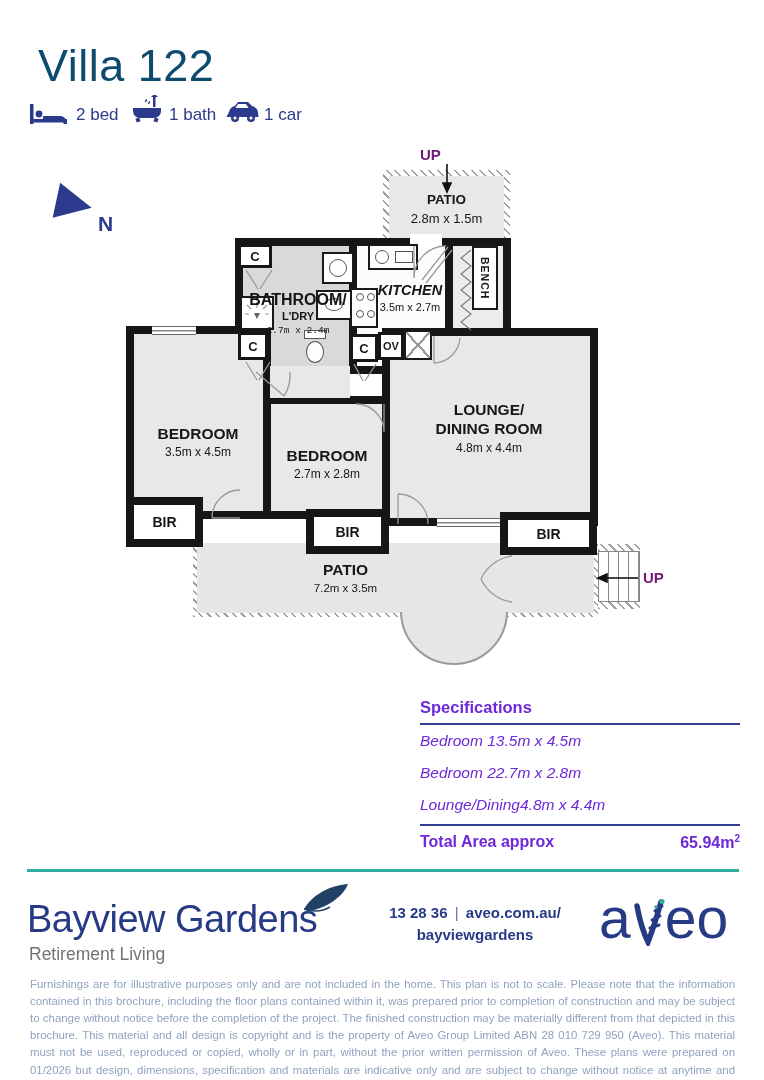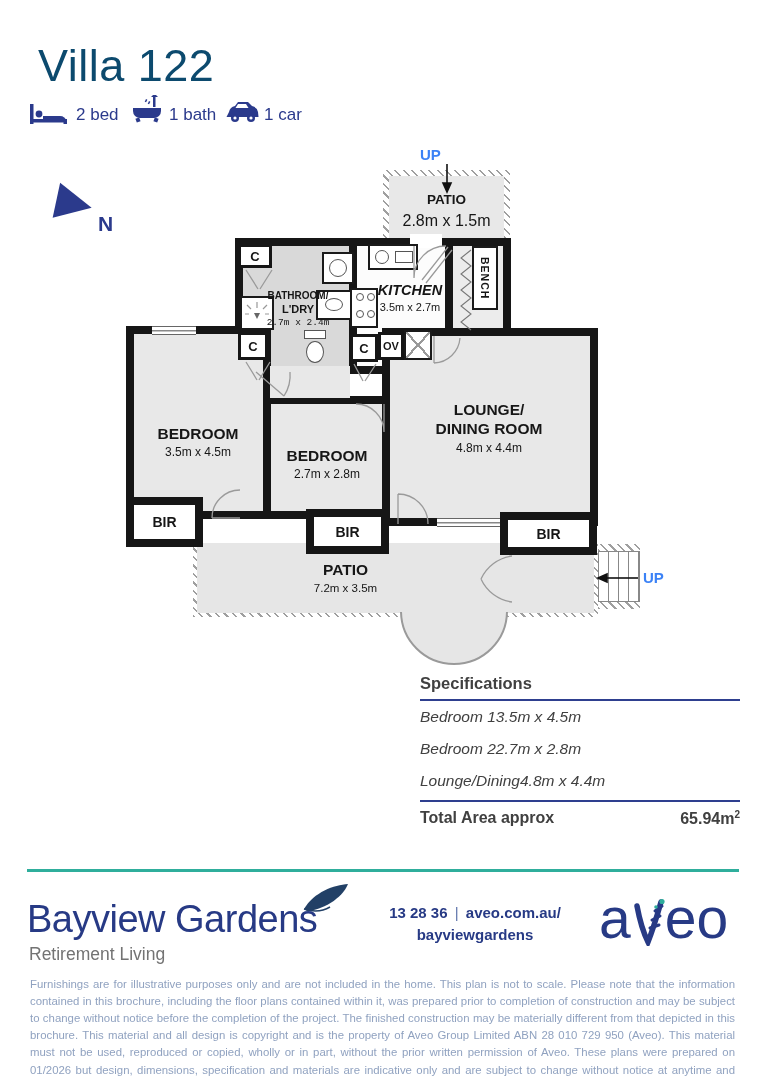--- a/index.html
+++ b/index.html
@@ -13,29 +13,29 @@
   .feature-label{font-size:17px;color:#2b3a8c;}
   
   .hatch{background:repeating-linear-gradient(45deg,#9f9f9f 0 1.5px,#ffffff 1.5px 6px);box-sizing:border-box;}
   .room{box-sizing:border-box;border:8px solid #161616;}
   .fixture{box-sizing:border-box;border:2px solid #1a1a1a;background:#fff;}
   .cupboard{box-sizing:border-box;border:3px solid #161616;background:#fff;
     display:flex;align-items:center;justify-content:center;font-weight:bold;font-size:13px;color:#161616;}
   .roomlabel{color:#161616;text-align:center;line-height:1.25;}
   .roomlabel .rname{font-weight:bold;font-size:15.5px;}
   .roomlabel .rdims{font-size:12px;margin-top:2px;}
-  .plan-up{font-weight:bold;font-size:15px;color:#3b82f6;}
+  .plan-up{font-weight:bold;font-size:15px;color:#701a75;}
   .birbox{box-sizing:border-box;border:8px solid #161616;background:#ffffff;
     display:flex;align-items:center;justify-content:center;font-weight:bold;font-size:14px;color:#161616;}
   .window{background:#ffffff;border-top:1.5px solid #666;border-bottom:1.5px solid #666;box-sizing:border-box;
     background-image:linear-gradient(#888,#888);background-size:100% 1.5px;background-position:center;background-repeat:no-repeat;}
   .vtext{writing-mode:vertical-rl;font-weight:bold;font-size:10.5px;color:#161616;letter-spacing:1px;}
   .circle{border-radius:50%;box-sizing:border-box;}
   
-  .spec{left:420px;top:674px;width:320px;color:#404040;}
+  .spec{left:420px;top:698px;width:320px;color:#6d28d9;}
   .spec .spec-title{font-size:16.5px;font-weight:bold;padding-bottom:6px;border-bottom:2px solid #2e3f8f;}
   .spec .row{display:flex;justify-content:flex-start;font-size:15.5px;padding:7px 0;font-style:italic;}
   .spec .total{display:flex;justify-content:space-between;font-size:16px;font-weight:bold;
     border-top:2px solid #2e3f8f;padding-top:7px;margin-top:3px;}
   .spec sup{font-size:10px;}
   
   .teal-line{left:27px;top:869px;width:712px;height:3px;background:#2fae9c;}
   .community-name{left:27px;top:898px;font-size:38px;color:#273a85;letter-spacing:-.5px;}
   .community-sub{left:29px;top:944px;font-size:17.5px;color:#737373;}
   .contact{left:344px;top:889px;width:262px;text-align:center;color:#273a85;
@@ -92,21 +92,21 @@
 </div>
 <div class="abs feature-label" style="left:264px;top:105px;">1 car</div>
 
 <div class="abs" style="left:56px;top:186px;width:0;height:0;border-top:18px solid transparent;border-bottom:18px solid transparent;border-left:36px solid #2b3a8c;transform:rotate(12deg);"></div>
 <div class="abs" style="left:98px;top:212px;font-size:21px;font-weight:bold;color:#2b3a8c;">N</div>
 
 <div class="abs plan-up" style="left:420px;top:146px;">UP</div>
 <div class="abs hatch" style="left:383px;top:170px;width:127px;height:74px;padding:6px;">
   <div style="width:100%;height:100%;background:#e8e8e8;box-sizing:border-box;padding-top:16px;" class="roomlabel">
     <div class="rname" style="font-size:13.5px;">PATIO</div>
-    <div class="rdims" style="font-size:16px;">2.8m x 1.5m</div>
+    <div class="rdims" style="font-size:13px;">2.8m x 1.5m</div>
   </div>
 </div>
 
 <div class="abs room" style="left:235px;top:238px;width:122px;height:136px;background:#d9d9d9;"></div>
 <div class="abs room" style="left:349px;top:238px;width:112px;height:136px;background:#fcfcfc;"></div>
 <div class="abs room" style="left:445px;top:238px;width:66px;height:104px;background:#ececec;"></div>
 <div class="abs room" style="left:126px;top:326px;width:145px;height:193px;background:#e8e8e8;"></div>
 <div class="abs room" style="left:263px;top:396px;width:127px;height:123px;background:#e8e8e8;"></div>
 <div class="abs room" style="left:382px;top:328px;width:216px;height:198px;background:#e8e8e8;"></div>
 
@@ -168,21 +168,21 @@
   <div class="circle" style="width:8px;height:8px;border:1.5px solid #555;"></div>
 </div>
 <div class="abs cupboard" style="left:350px;top:334px;width:28px;height:28px;z-index:3;">C</div>
 <div class="abs cupboard" style="left:378px;top:332px;width:26px;height:28px;font-size:11px;z-index:3;">OV</div>
 <div class="abs fixture" style="left:404px;top:330px;width:28px;height:30px;z-index:3;background:linear-gradient(to top right,transparent 47%,#999 47%,#999 53%,transparent 53%),linear-gradient(to bottom right,transparent 47%,#999 47%,#999 53%,transparent 53%),#ffffff;"></div>
 <div class="abs fixture" style="left:472px;top:246px;width:26px;height:64px;z-index:3;display:flex;align-items:center;justify-content:center;">
   <span class="vtext">BENCH</span>
 </div>
 
 <div class="abs roomlabel" style="left:246px;top:290px;width:104px;z-index:3;">
-  <div style="font-weight:bold;font-size:10px;">BATHROOM/</div>
+  <div style="font-weight:bold;font-size:16px;">BATHROOM/</div>
   <div style="font-weight:bold;font-size:11px;">L'DRY</div>
   <div style="font-size:9.5px;margin-top:1px;font-family:Liberation Mono, monospace;">2.7m x 2.4m</div>
 </div>
 <div class="abs roomlabel" style="left:362px;top:281px;width:96px;z-index:3;">
   <div class="rname" style="font-size:14.5px;font-style:italic;">KITCHEN</div>
   <div class="rdims" style="font-size:11px;">3.5m x 2.7m</div>
 </div>
 <div class="abs roomlabel" style="left:136px;top:424px;width:124px;">
   <div class="rname">BEDROOM</div>
   <div class="rdims">3.5m x 4.5m</div>

